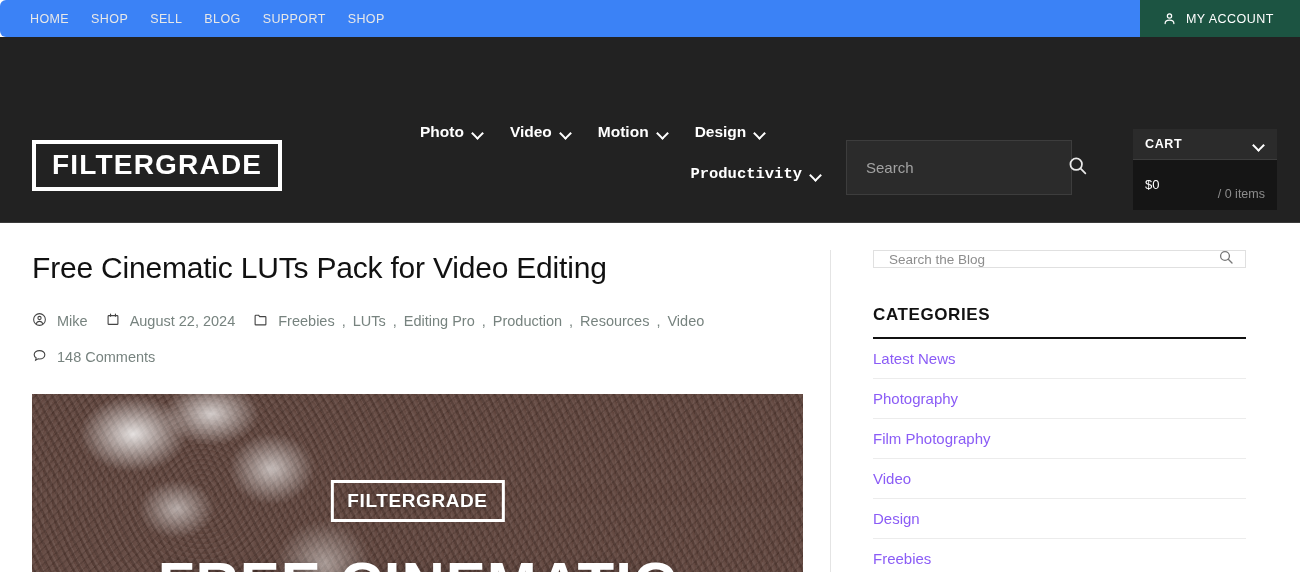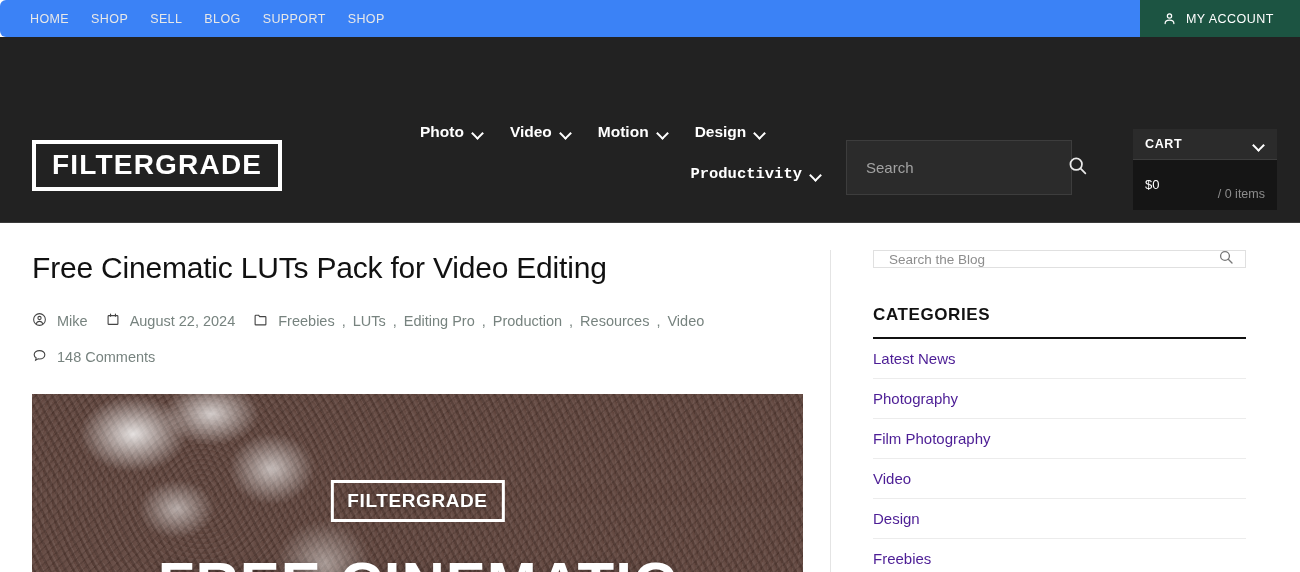--- a/index.html
+++ b/index.html
@@ -334,21 +334,21 @@
     border-bottom: 2px solid #111111;
   }
   .cat-list { list-style: none; margin: 0; padding: 0; }
   .cat-list li {
     border-bottom: 1px solid #ececec;
   }
   .cat-list a {
     display: block;
     padding: 11px 0 11px 0;
     font-size: 15px;
-    color: #4c1d95;
+    color: #8b5cf6;
     text-decoration: none;
   }
 </style>
 </head>
 <body>
 
 <div class="topbar">
   <nav class="topnav">
     <a href="#">HOME</a>
     <a href="#">SHOP</a>

